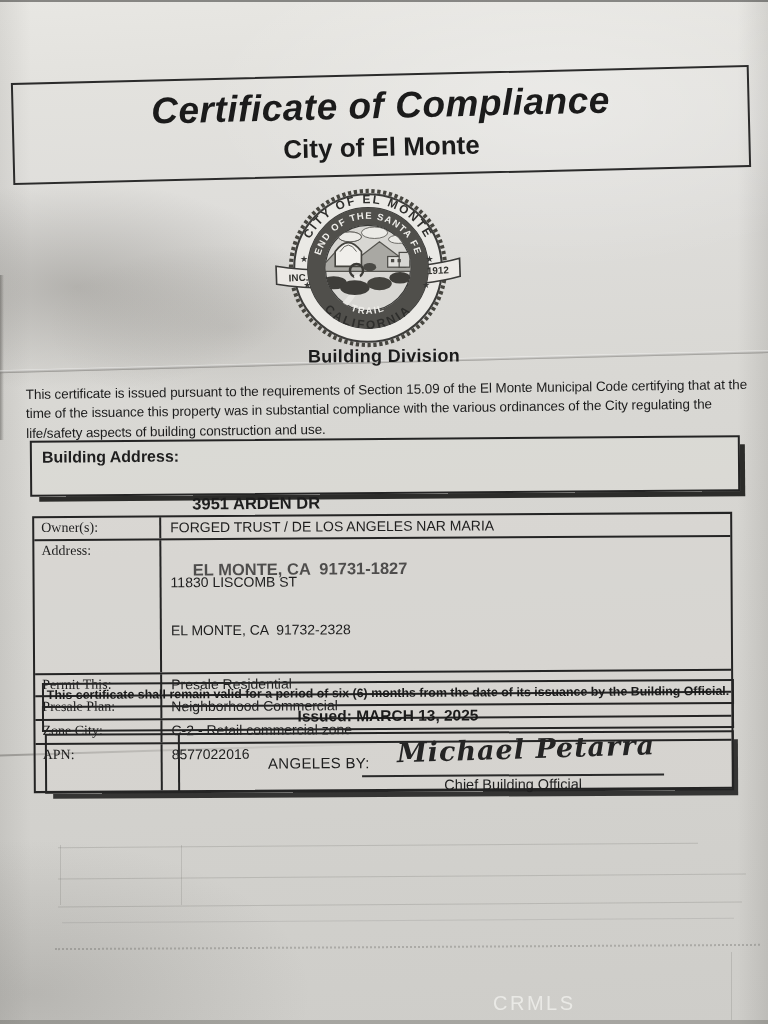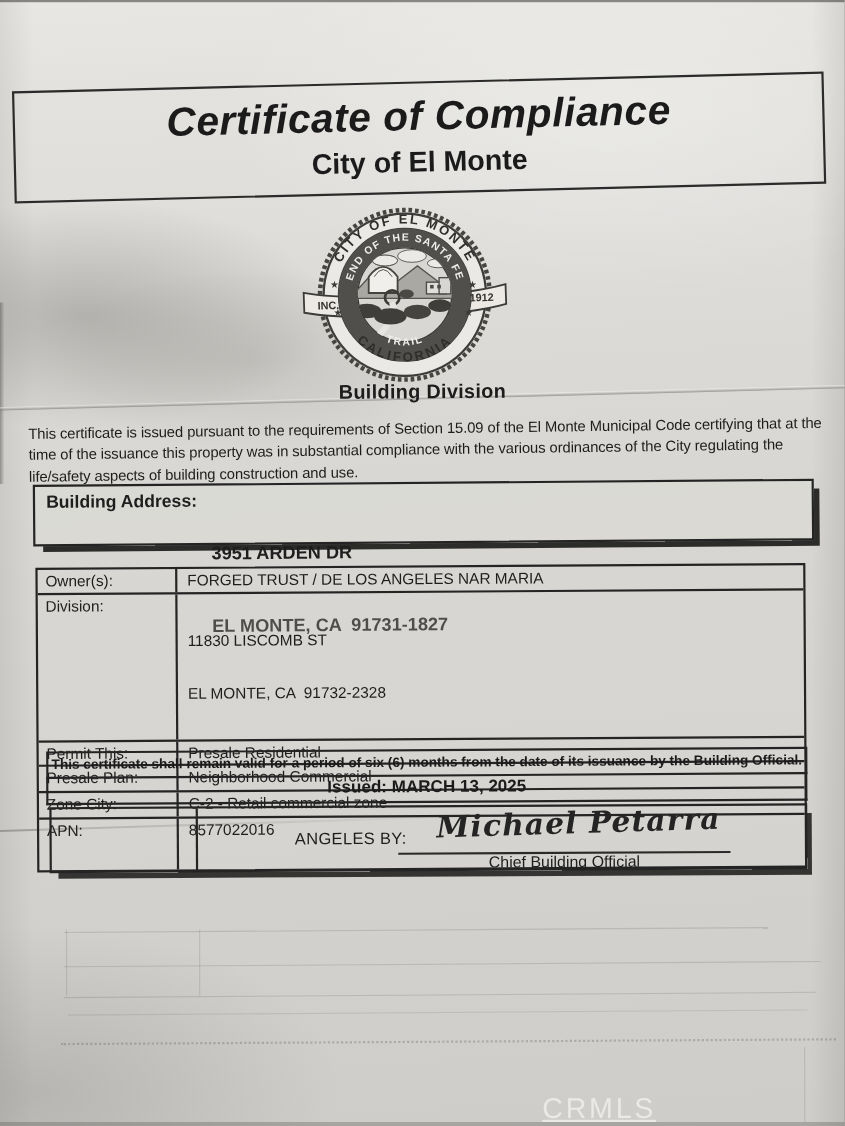--- a/index.html
+++ b/index.html
@@ -42,21 +42,21 @@
   .addr-box{left:30px;top:438px;width:710px;height:56px;border:2px solid #242424;box-sizing:border-box;
     transform:rotate(-0.45deg);box-shadow:7px 7px 0 -2px rgba(25,25,23,0.9);
     display:flex;align-items:flex-start;padding:6px 0 0 10px;background:rgba(224,223,219,0.35);}
   .addr-label{font-size:16px;font-weight:bold;width:150px;}
   .addr-lines{font-size:16.5px;font-weight:bold;line-height:1.35;white-space:pre-wrap;}
   
   .dtable{left:33px;top:514px;width:700px;border:2px solid #242424;box-sizing:border-box;
     transform:rotate(-0.35deg);font-size:14px;background:rgba(222,221,217,0.25);}
   .drow{display:flex;border-bottom:2px solid #242424;}
   .drow:last-child{border-bottom:none;}
-  .dlabel{width:127px;flex:0 0 127px;border-right:2px solid #242424;padding:2px 4px 2px 7px;box-sizing:border-box;}
+  .dlabel{width:127px;flex:0 0 127px;border-right:2px solid #242424;padding:2px 4px 2px 7px;box-sizing:border-box;font-family:Liberation Serif, serif;}
   .dvalue{flex:1;padding:2px 4px 2px 9px;white-space:pre-wrap;}
   .h-owner{min-height:21px;} .h-address{min-height:37px;} .h-permit{min-height:20px;}
   .h-plan{min-height:22px;} .h-zone{min-height:22px;} .h-apn{min-height:46px;}
   
   .validity-box{left:42px;top:681px;width:692px;height:25px;border:2px solid #242424;box-sizing:border-box;
     transform:rotate(-0.35deg);text-align:center;font-size:12.4px;font-weight:bold;line-height:21px;color:#1b1b1b;}
   .issued-box{left:42px;top:704px;width:692px;height:26px;border:2px solid #242424;border-top:none;box-sizing:border-box;
     transform:rotate(-0.35deg);text-align:center;font-size:15.5px;font-weight:bold;line-height:24px;color:#1b1b1b;}
   
   .sig-box{left:45px;top:732px;width:689px;height:60px;border:2px solid #242424;box-sizing:border-box;
@@ -68,22 +68,22 @@
     font-family:"DejaVu Serif",serif;font-style:italic;font-weight:bold;font-size:27px;
     transform:rotate(-1.5deg);color:#242424;letter-spacing:1px;}
   .sig-line{position:absolute;left:182px;top:41px;width:302px;border-top:2px solid #2a2a2a;}
   .sig-title{position:absolute;left:182px;top:43px;width:302px;text-align:center;font-size:14.5px;}
   
   .ghost{position:absolute;background:none;}
   .gl{position:absolute;background:rgba(88,88,85,0.2);height:1px;}
   .gv{position:absolute;background:rgba(88,88,85,0.18);width:1px;}
   .gl-dash{position:absolute;border-top:2px dotted rgba(80,80,77,0.28);height:0;}
   
-  .watermark{left:493px;top:992px;font-size:26px;letter-spacing:2.5px;
-    color:rgba(250,250,247,0.62);font-weight:400;text-decoration:underline;}
+  .watermark{left:493px;top:992px;font-size:20px;letter-spacing:2.5px;
+    color:rgba(250,250,247,0.62);font-weight:400;}
   .seal-text{font-weight:bold;fill:#2e2e2c;}
   .seal-text-light{font-weight:bold;fill:#efeeea;}
 </style>
 </head>
 <body>
 
 <div class="photo">
 
   <div class="abs top-edge"></div>
   <div class="abs left-edge-shadow"></div>
@@ -174,21 +174,21 @@
       <div>EL MONTE, CA  91731-1827</div>
     </div>
   </div>
 
   <div class="abs dtable">
     <div class="drow h-owner">
       <div class="dlabel">Owner(s):</div>
       <div class="dvalue">FORGED TRUST / DE LOS ANGELES NAR MARIA</div>
     </div>
     <div class="drow h-address">
-      <div class="dlabel">Division:</div>
+      <div class="dlabel">Address:</div>
       <div class="dvalue">
         <div>11830 LISCOMB ST</div>
         <div>EL MONTE, CA  91732-2328</div>
       </div>
     </div>
     <div class="drow h-permit">
       <div class="dlabel">Permit This:</div>
       <div class="dvalue">Presale Residential</div>
     </div>
     <div class="drow h-plan">

